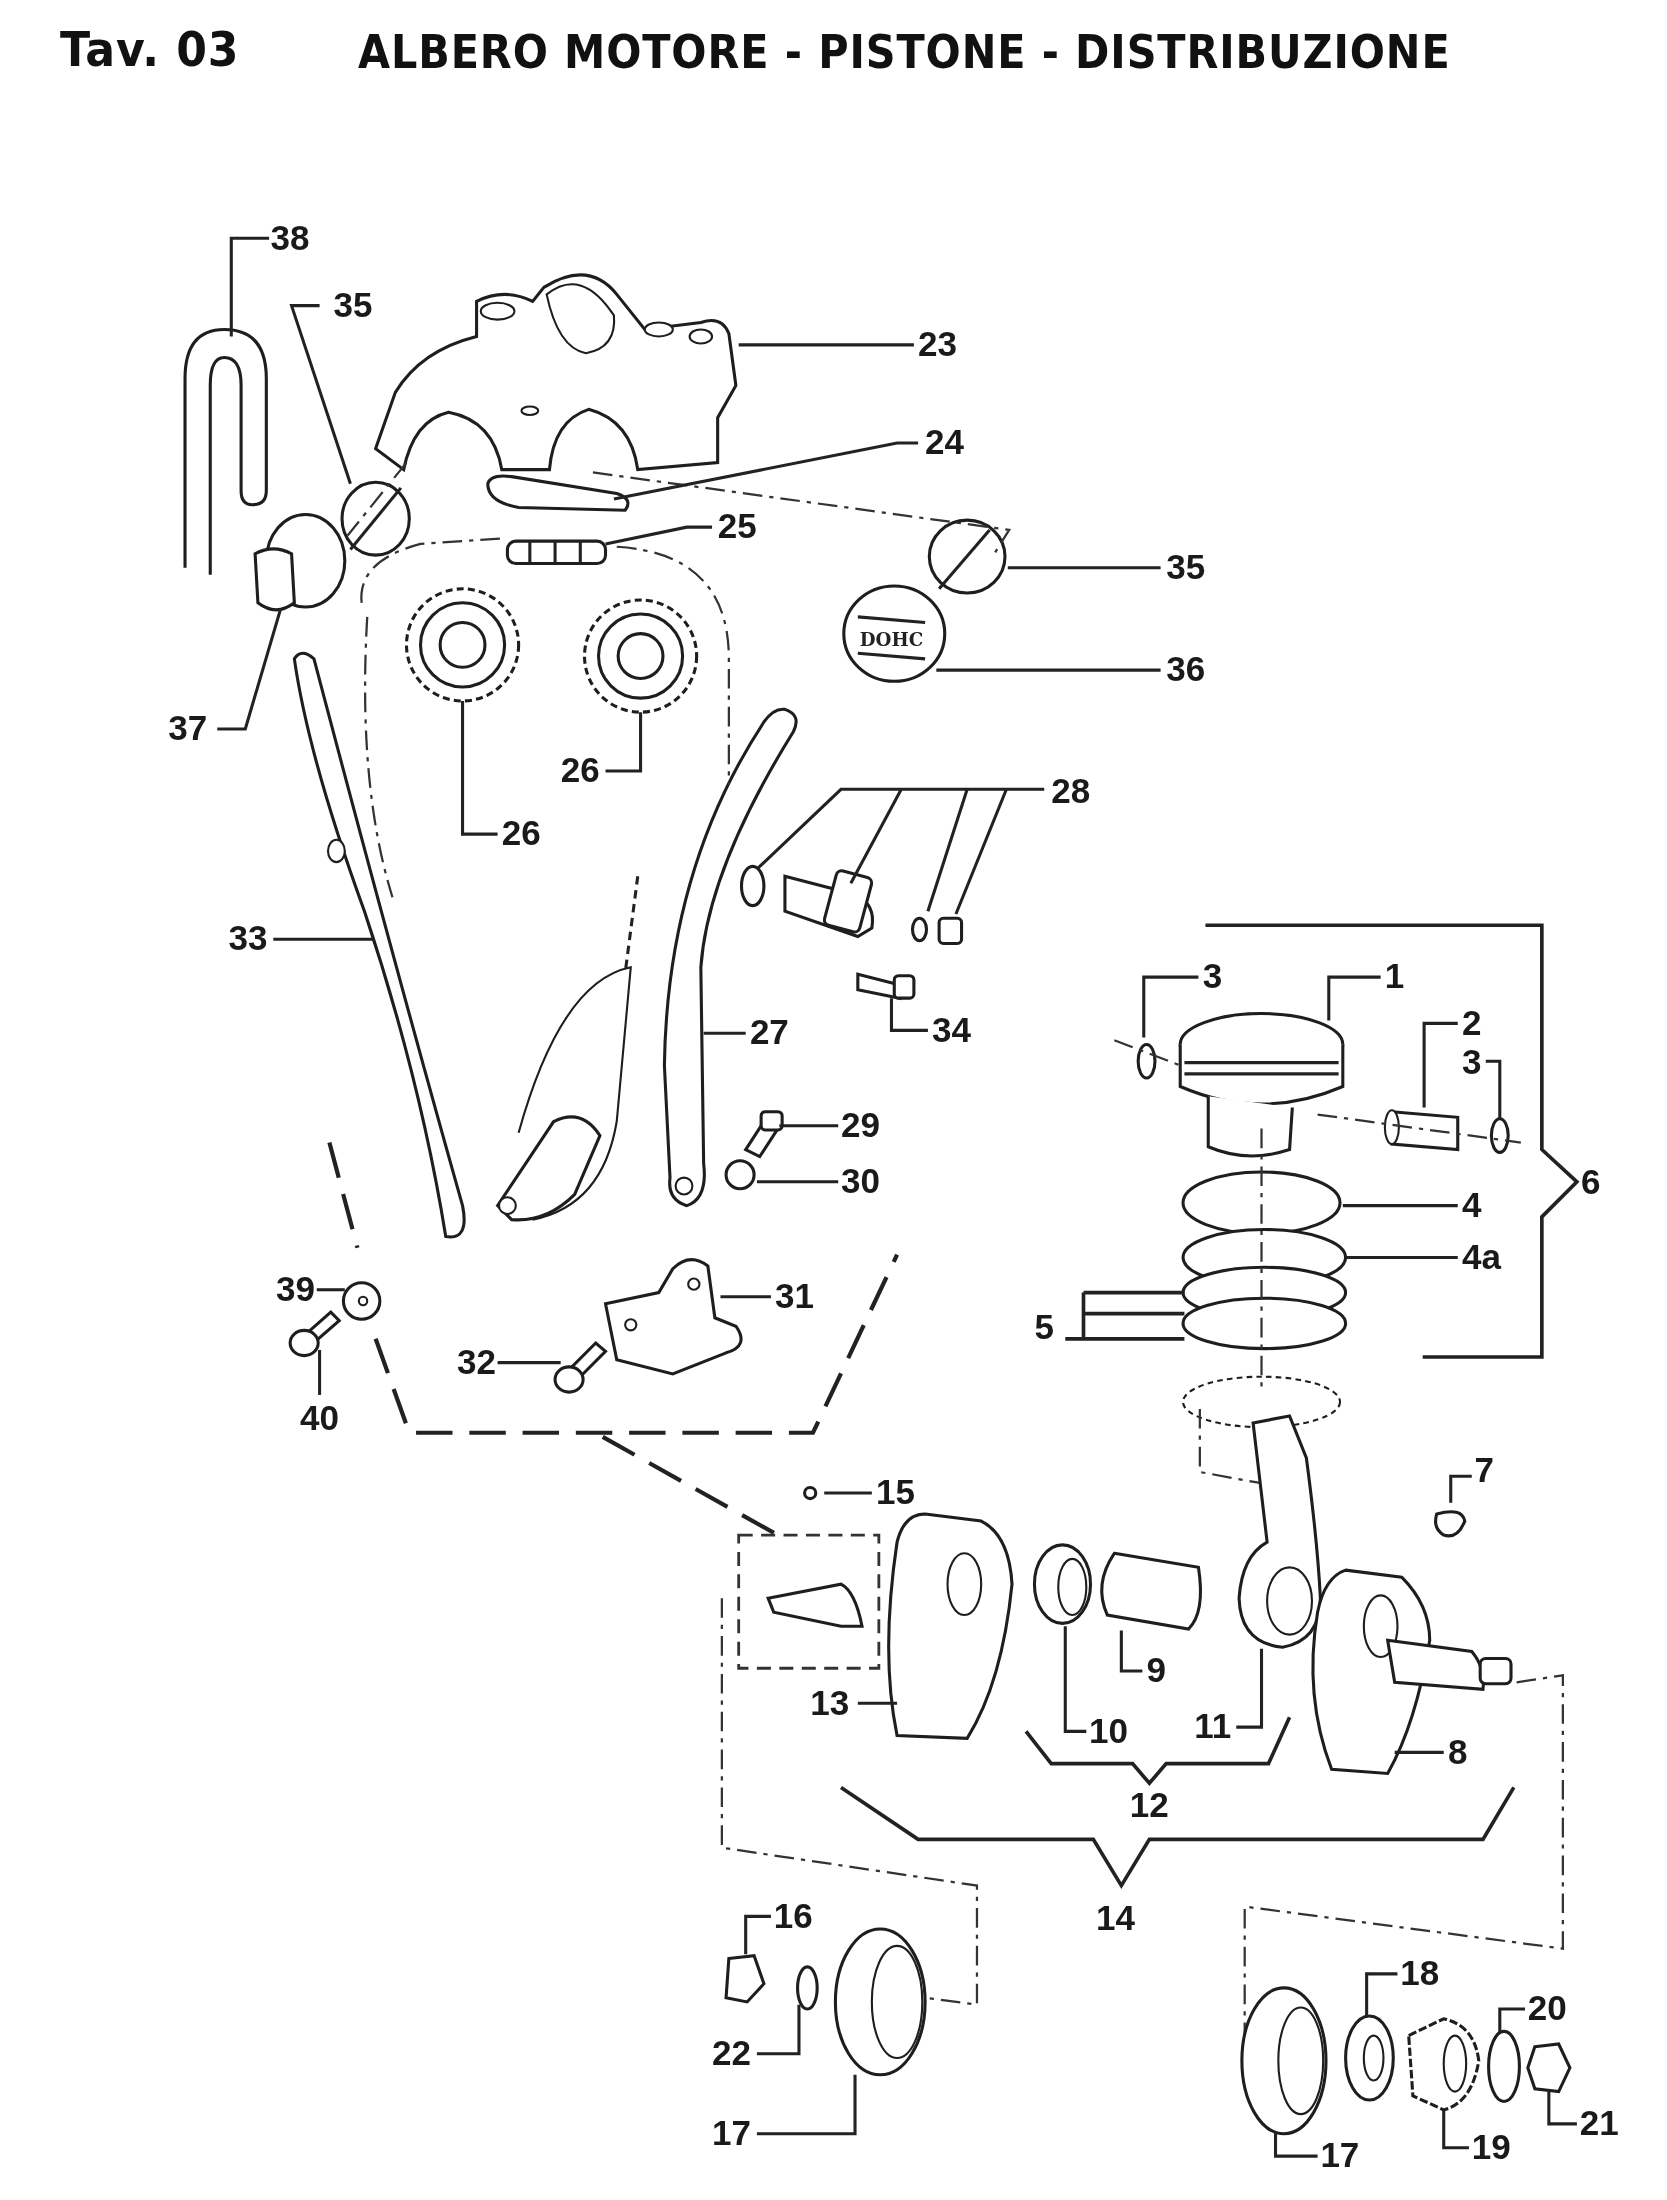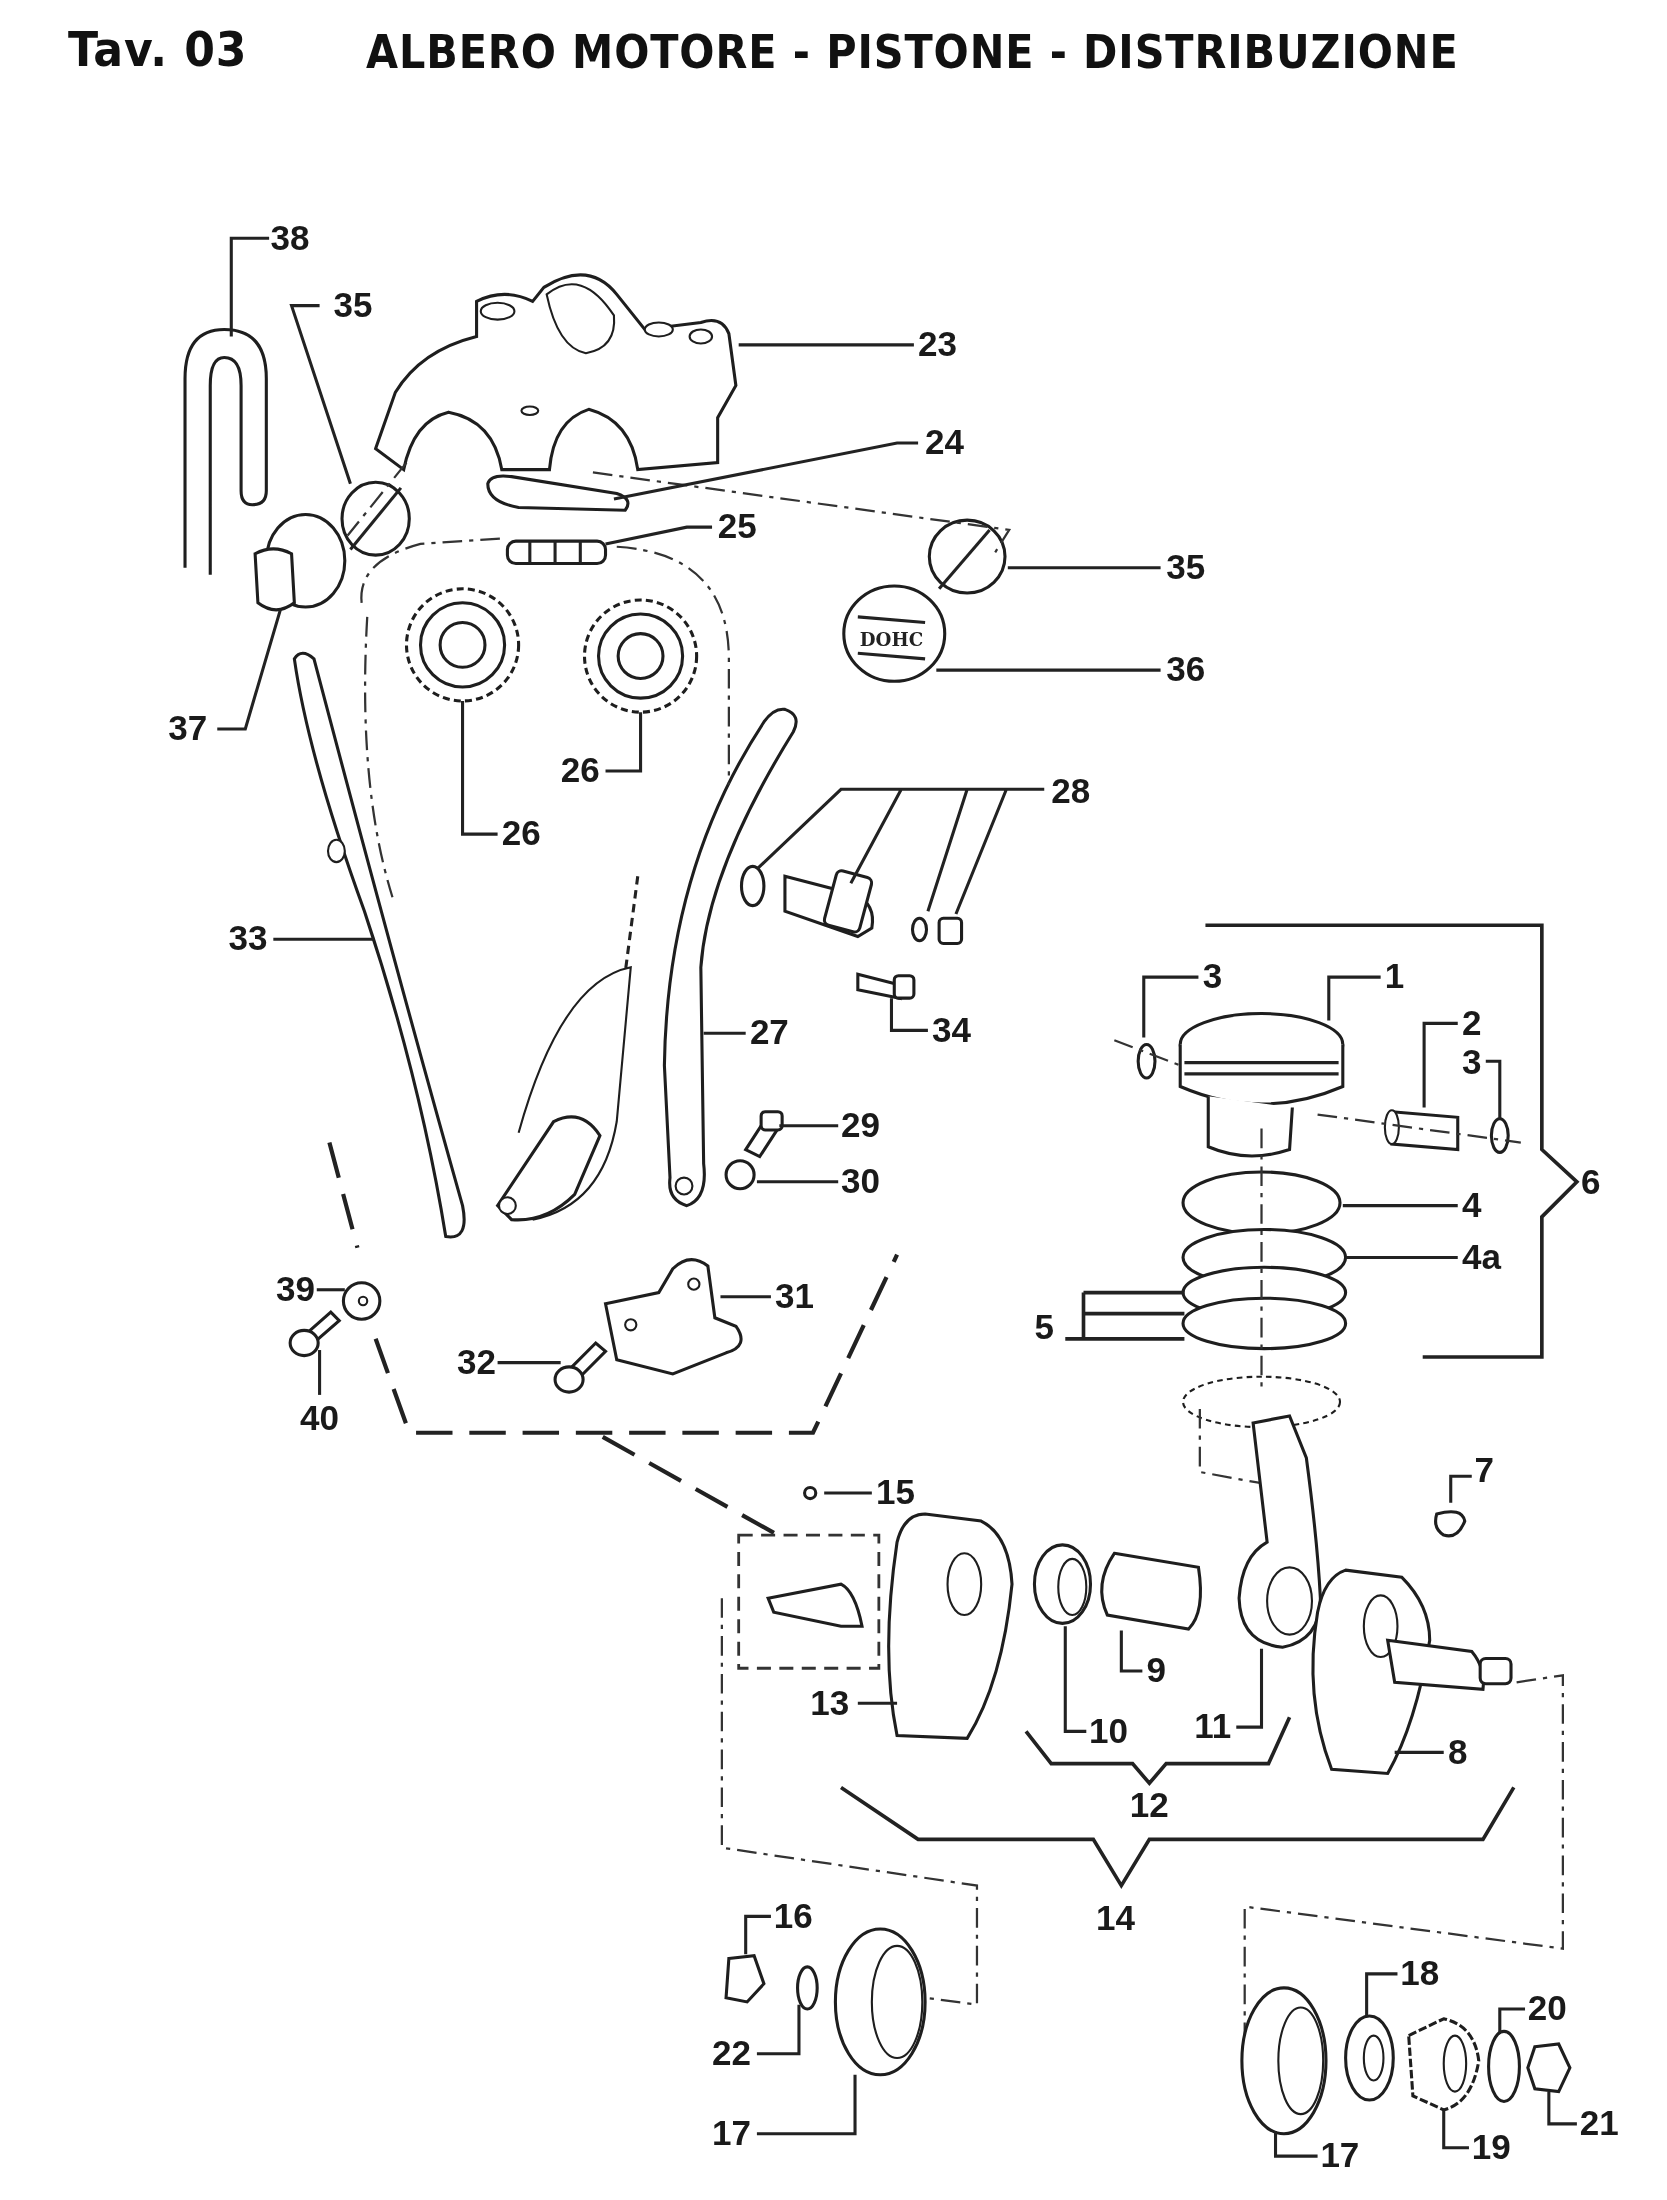--- a/index.html
+++ b/index.html
@@ -1,17 +1,17 @@
 <!DOCTYPE html>
 <html><head>
 <meta charset="utf-8">
 <style>
   html,body{margin:0;padding:0;background:#ffffff;}
   body{width:1668px;height:2201px;position:relative;overflow:hidden;font-family:"DejaVu Sans",sans-serif;color:#111;}
-  .hdr{position:absolute;top:21px;left:68px;display:flex;align-items:baseline;}
+  .hdr{position:absolute;top:21px;left:60px;display:flex;align-items:baseline;}
   .tav{font-family:"DejaVu Sans",sans-serif;font-weight:bold;font-size:48px;letter-spacing:1px;transform:scaleX(0.92);transform-origin:left;}
   .title{position:absolute;left:298px;top:3.8px;font-family:"DejaVu Sans",sans-serif;font-weight:bold;font-size:46px;white-space:nowrap;transform:scaleX(0.9);transform-origin:left;letter-spacing:1px;}
   svg.diagram{position:absolute;left:0;top:0;width:1668px;height:2201px;}
   .lbl{font-family:"Liberation Sans",sans-serif;font-size:25px;font-weight:bold;fill:#1a1a1a;}
   .ln{stroke:#222;stroke-width:2.2;fill:none;}
   .ld{stroke:#333;stroke-width:1.6;fill:none;stroke-dasharray:14 5 3 5;}
   .dash{stroke:#222;stroke-width:3;fill:none;stroke-dasharray:26 12;}
   .dsh2{stroke:#333;stroke-width:2;fill:none;stroke-dasharray:10 6;}
   .part{stroke:#1e1e1e;stroke-width:2.2;fill:#fff;}
   .partthin{stroke:#1e1e1e;stroke-width:1.5;fill:#fff;}

